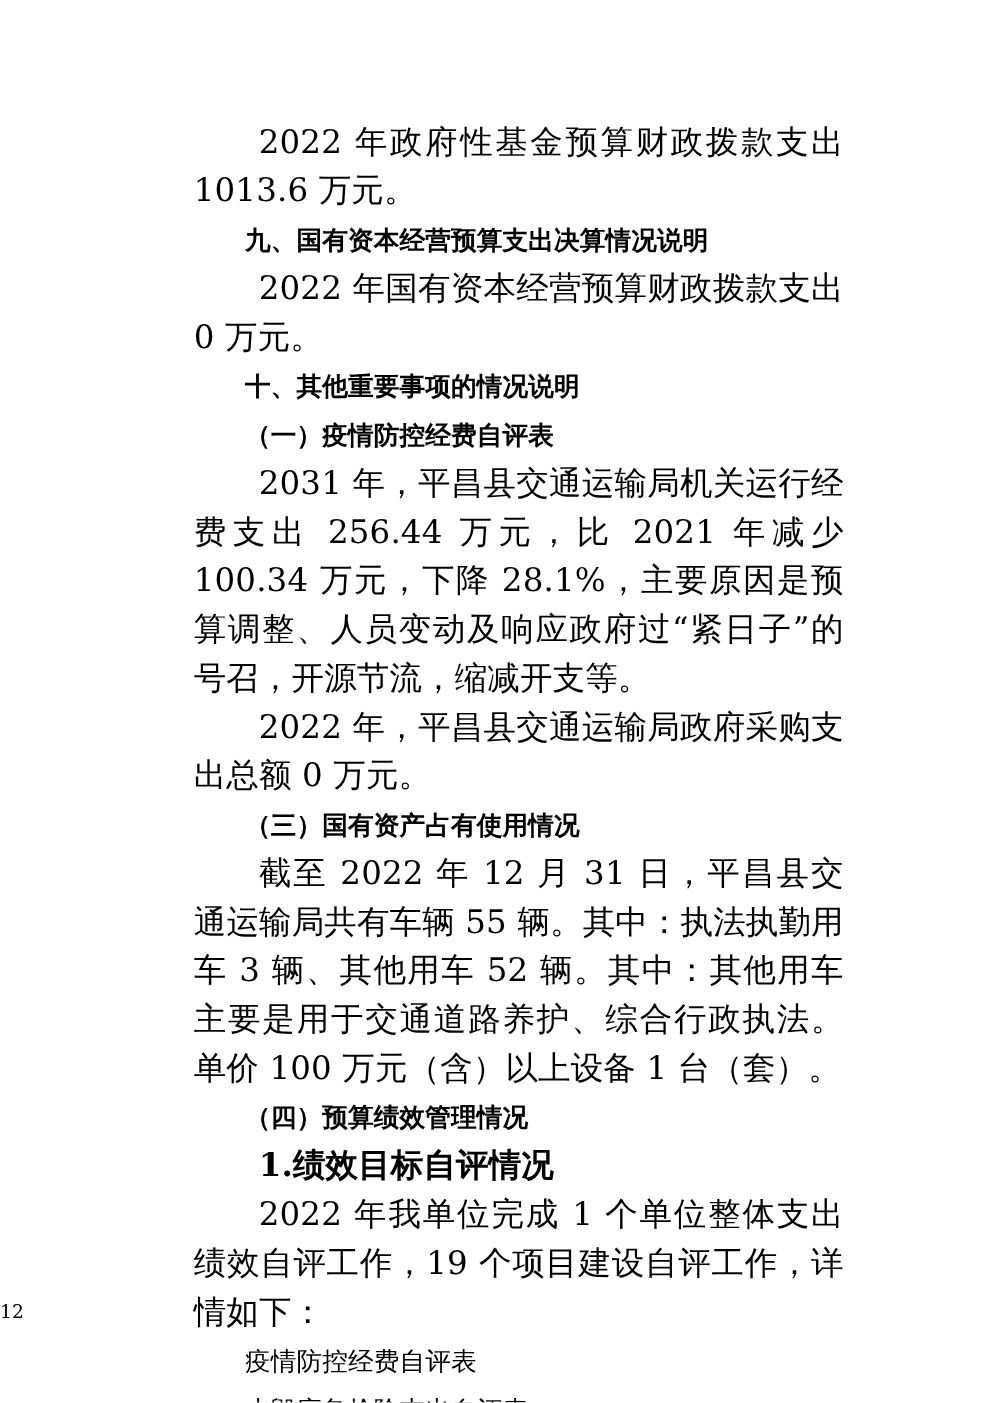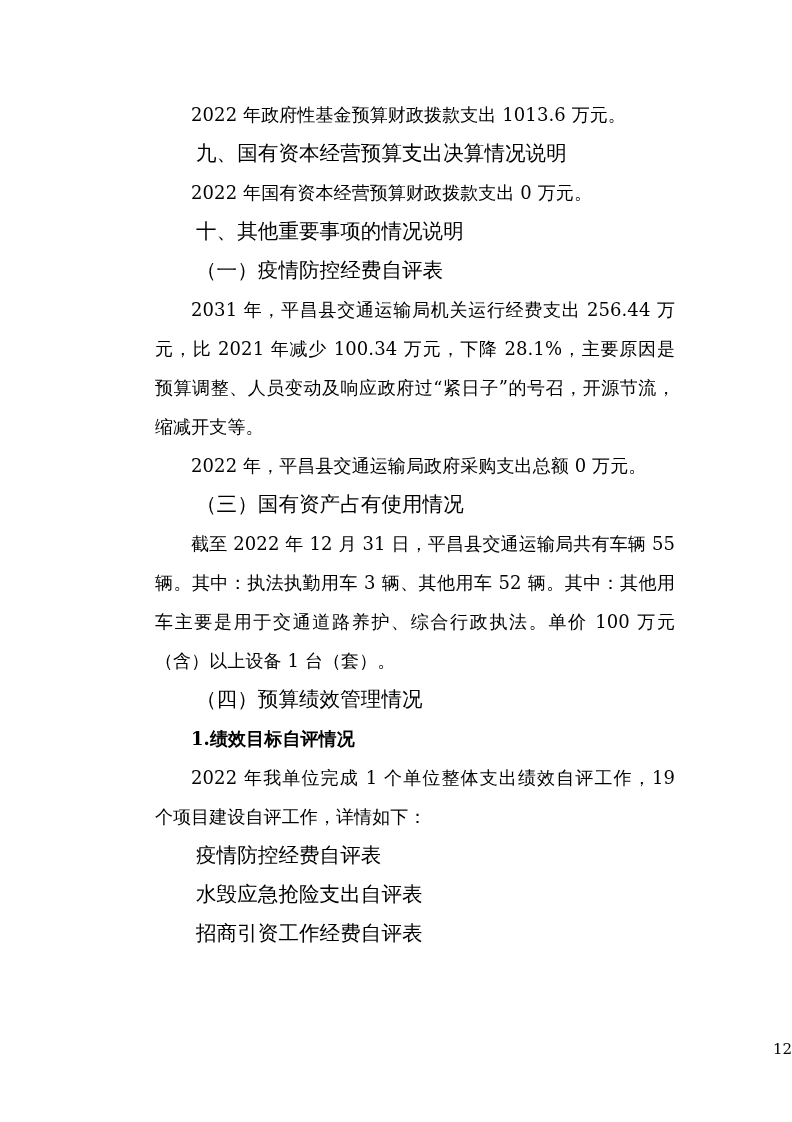--- a/index.html
+++ b/index.html
@@ -22,50 +22,50 @@
     width: 792px;
     height: 1122px;
     box-sizing: border-box;
     padding: 95px 112px 40px 155px;
   }
   .doc-body {
     width: 520px;
   }
   p {
     margin: 0;
-    font-size: 18px;
+    font-size: 26px;
     line-height: 39px;
     text-align: justify;
     text-justify: inter-ideograph;
     letter-spacing: 0.1px;
   }
   .indent {
     text-indent: 2em;
   }
   .heading {
-    font-weight: normal;
+    font-weight: bold;
     text-indent: 2em;
     font-size: 20.5px;
     line-height: 39px;
   }
   .plain-indent {
     text-indent: 2em;
     font-weight: bold;
   }
   .list-line {
     text-indent: 2em;
     font-size: 20.5px;
     line-height: 39px;
   }
   .page-number {
     position: absolute;
     left: 0;
     right: 0;
     top: 1040px;
-    text-align: right;
+    text-align: left;
     font-size: 15px;
     font-family: "DejaVu Serif", "Liberation Serif", serif;
     color: #000;
   }
 </style>
 </head>
 <body>
 
 <div class="page">
   <div class="doc-body">

